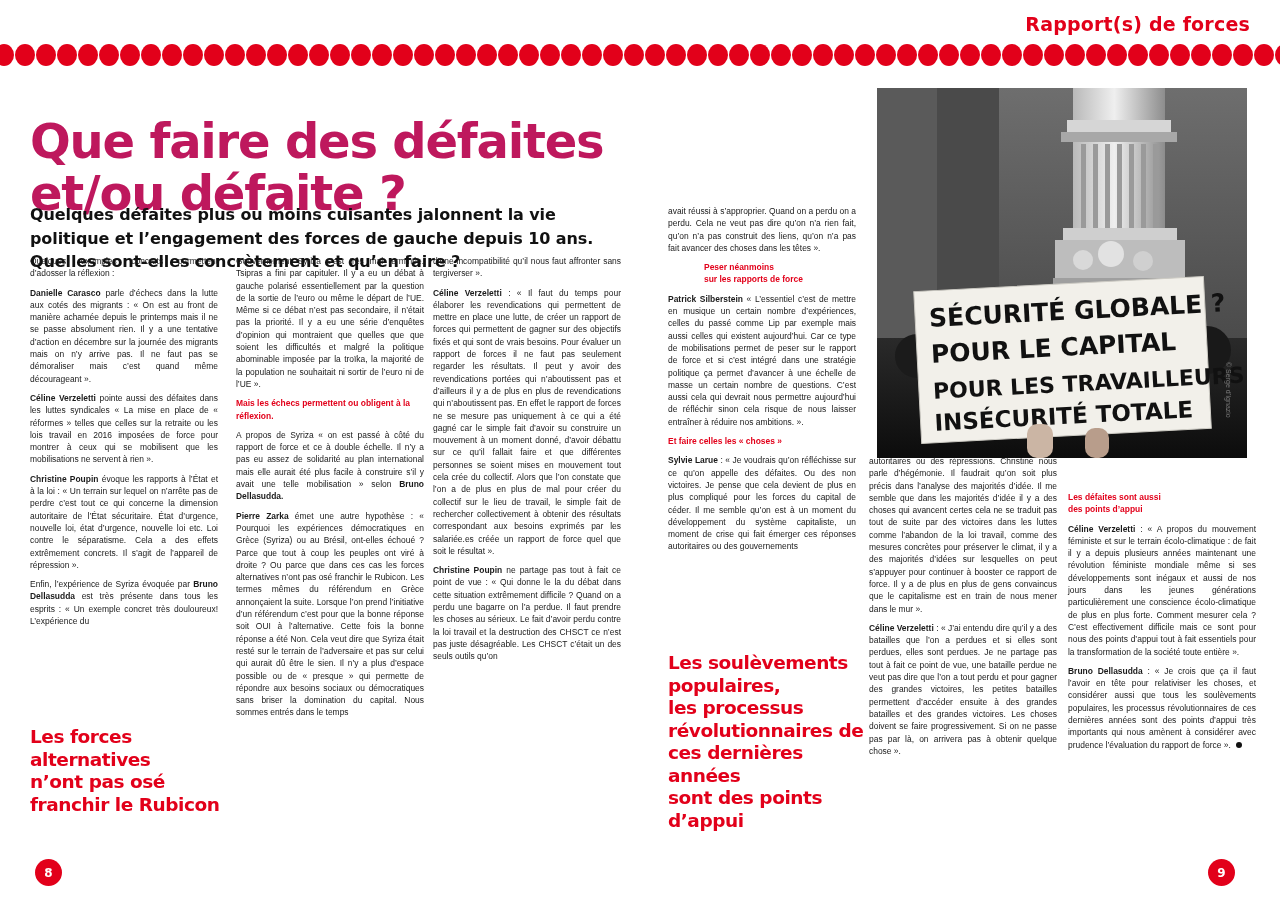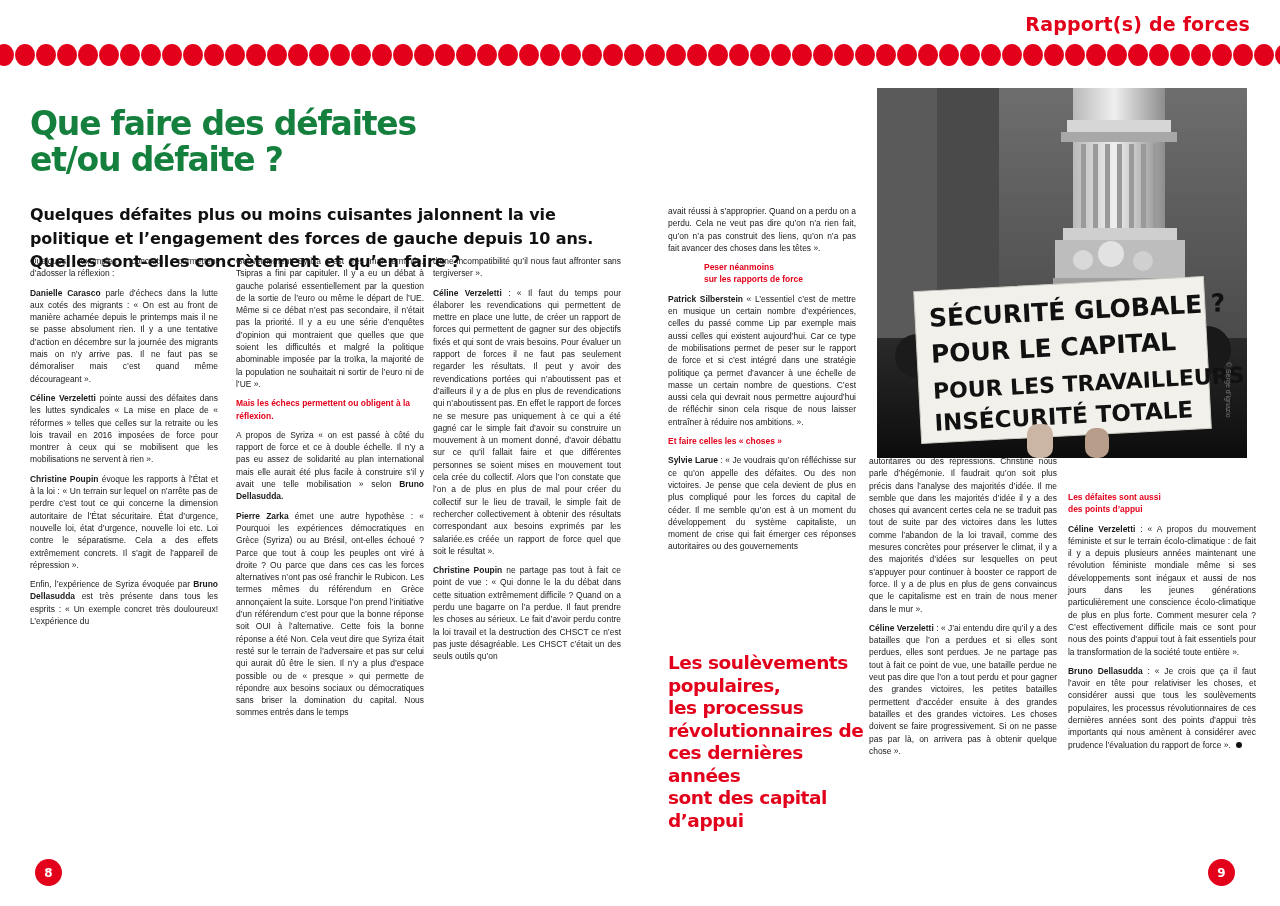--- a/index.html
+++ b/index.html
@@ -26,23 +26,23 @@
   .dotband .dot{
     position:absolute;top:0;width:20px;height:22px;border-radius:50%;
     background:#e2001a;
   }
 
   
   .title{
     position:absolute;left:30px;top:84px;width:600px;
     font-family:"DejaVu Sans", sans-serif;
     font-weight:bold;
-    font-size:33px;line-height:1.08;
+    font-size:48px;line-height:1.08;
     letter-spacing:-1.2px;
-    color:#15803d;
+    color:#be185d;
   }
   .title .l2{display:block;}
 
   .standfirst{
     position:absolute;left:30px;top:203px;width:595px;
     font-family:"DejaVu Sans", sans-serif;
     font-weight:bold;font-size:16px;line-height:1.48;
     letter-spacing:-.1px;
     color:#111;
   }
@@ -284,23 +284,27 @@
       <p><span>autoritaires ou des répressions. Christine nous parle d’hégémonie. Il faudrait qu’on soit plus précis dans l’analyse des majorités d’idée. Il me semble que dans les majorités d’idée il y a des choses qui avancent certes cela ne se traduit pas tout de suite par des victoires dans les luttes comme l’abandon de la loi travail, comme des mesures concrètes pour préserver le climat, il y a des majorités d’idées sur lesquelles on peut s’appuyer pour continuer à booster ce rapport de force. Il y a de plus en plus de gens convaincus que le capitalisme est en train de nous mener dans le mur ».</span></p>
       <p><b>Céline Verzeletti</b><span> : « J’ai entendu dire qu’il y a des batailles que l’on a perdues et si elles sont perdues, elles sont perdues. Je ne partage pas tout à fait ce point de vue, une bataille perdue ne veut pas dire que l’on a tout perdu et pour gagner des grandes victoires, les petites batailles permettent d’accéder ensuite à des grandes batailles et des grandes victoires. Les choses doivent se faire progressivement. Si on ne passe pas par là, on arrivera pas à obtenir quelque chose ».</span></p>
     </div>
   <div class="col c6">
       <p class="sub" style="white-space: pre-line;">Les défaites sont aussi
 des points d’appui</p>
       <p><b>Céline Verzeletti</b><span> : « A propos du mouvement féministe et sur le terrain écolo-climatique : de fait il y a depuis plusieurs années maintenant une révolution féministe mondiale même si ses développements sont inégaux et aussi de nos jours dans les jeunes générations particulièrement une conscience écolo-climatique de plus en plus forte. Comment mesurer cela ? C’est effectivement difficile mais ce sont pour nous des points d’appui tout à fait essentiels pour la transformation de la société toute entière ».</span></p>
       <p><b>Bruno Dellasudda</b><span> : « Je crois que ça il faut l’avoir en tête pour relativiser les choses, et considérer aussi que tous les soulèvements populaires, les processus révolutionnaires de ces dernières années sont des points d’appui très importants qui nous amènent à considérer avec prudence l’évaluation du rapport de force ». </span><span class="dotend"></span></p>
     </div>
 
+  <div class="pull p1" style="white-space: pre-line;">Les forces
+alternatives
+n’ont pas osé
+franchir le Rubicon</div>
   <div class="pull p2" style="white-space: pre-line;">Les soulèvements
 populaires,
 les processus
 révolutionnaires de
 ces dernières années
-sont des capital
+sont des points
 d’appui</div>
 
   <div class="folio left">8</div>
   <div class="folio right">9</div>
 </div>
 
 </body></html>

